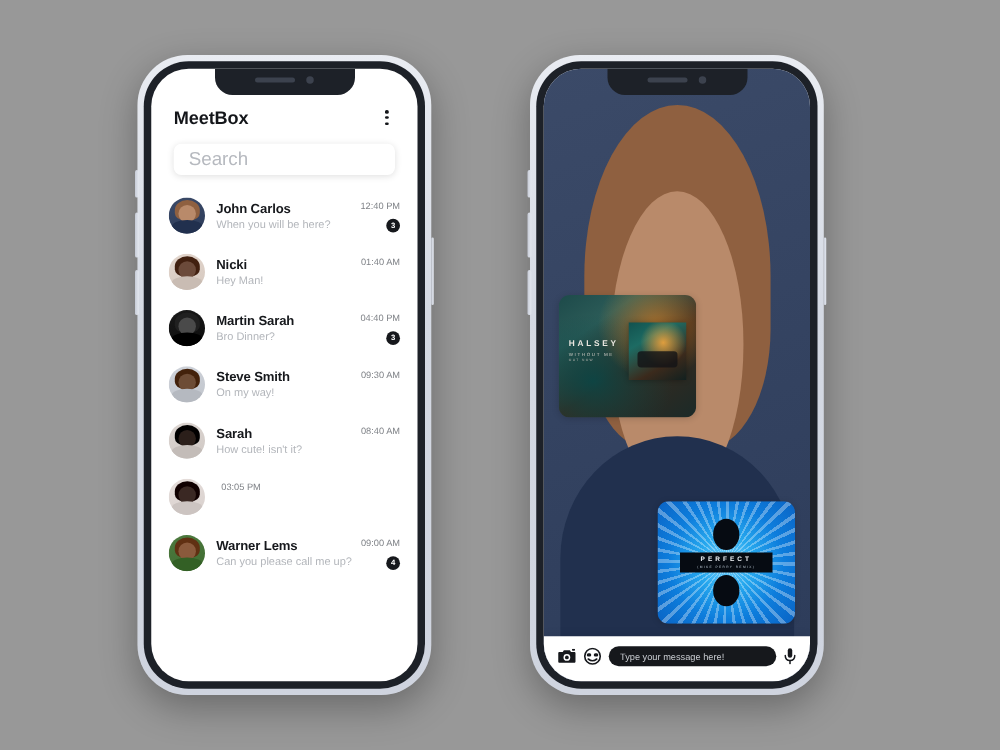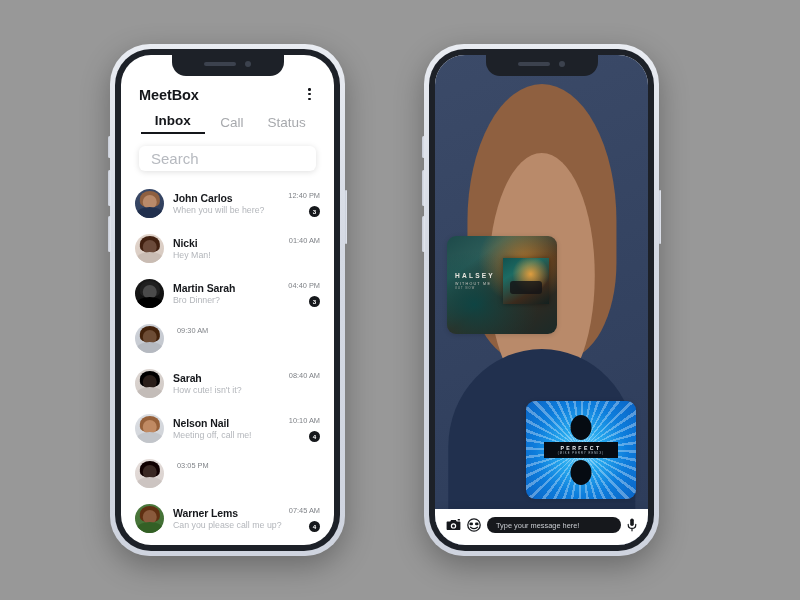--- a/index.html
+++ b/index.html
@@ -362,25 +362,20 @@
 
         <div class="inbox-head">
           <div class="inbox-topbar">
             <div class="app-title">MeetBox</div>
             <div class="kebab">
                 <i></i>
                 <i></i>
                 <i></i>
               </div>
           </div>
-          <div class="tabs">
-            <div class="tab t1 active">Inbox</div>
-            <div class="tab t2">Call</div>
-            <div class="tab t3">Status</div>
-          </div>
         </div>
 
         <div class="search-wrap">
           <div class="search-box">
             <input type="text" placeholder="Search" style="">
           </div>
         </div>
 
         <div class="chat-list" id="chat-list">
             <div class="chat-row">
@@ -439,20 +434,24 @@
             </div>
             <div class="chat-row">
               <div class="avatar">
                 <span class="av-face">
                   <span class="bg" style="background:linear-gradient(160deg,#cfd3da 0%,#c1c5cc 100%)"></span>
                   <span class="hair" style="width:70%;height:56%;top:6%;background:#43220b"></span>
                   <span class="head" style="width:50%;height:50%;top:20%;background:#6d4c35"></span>
                   <span class="body" style="width:88%;height:40%;background:#b5b9c0"></span>
                 </span>
               </div>
+              <div class="chat-mid">
+                <div class="chat-name">Steve Smith</div>
+                <div class="chat-msg">On my way!</div>
+              </div>
               <div class="chat-right">
                 <div class="chat-time">09:30 AM</div>
                 <div class="badge empty">0</div>
               </div>
             </div>
             <div class="chat-row">
               <div class="avatar">
                 <span class="av-face">
                   <span class="bg" style="background:linear-gradient(160deg,#ddd6d2 0%,#cfc8c4 100%)"></span>
                   <span class="hair" style="width:70%;height:56%;top:6%;background:#010000"></span>
@@ -465,38 +464,20 @@
                 <div class="chat-msg">How cute! isn't it?</div>
               </div>
               <div class="chat-right">
                 <div class="chat-time">08:40 AM</div>
                 <div class="badge empty">0</div>
               </div>
             </div>
             <div class="chat-row">
               <div class="avatar">
                 <span class="av-face">
-                  <span class="bg" style="background:linear-gradient(160deg,#dcdfe4 0%,#ced1d6 100%)"></span>
-                  <span class="hair" style="width:70%;height:56%;top:6%;background:#966039"></span>
-                  <span class="head" style="width:50%;height:50%;top:20%;background:#c08a63"></span>
-                  <span class="body" style="width:88%;height:40%;background:#c2c5ca"></span>
-                </span>
-              </div>
-              <div class="chat-mid">
-                <div class="chat-name">Nelson Nail</div>
-                <div class="chat-msg">Meeting off, call me!</div>
-              </div>
-              <div class="chat-right">
-                <div class="chat-time">10:10 AM</div>
-                <div class="badge">4</div>
-              </div>
-            </div>
-            <div class="chat-row">
-              <div class="avatar">
-                <span class="av-face">
                   <span class="bg" style="background:linear-gradient(160deg,#e6dedb 0%,#d8d0cd 100%)"></span>
                   <span class="hair" style="width:70%;height:56%;top:6%;background:#100000"></span>
                   <span class="head" style="width:50%;height:50%;top:20%;background:#3a2823"></span>
                   <span class="body" style="width:88%;height:40%;background:#ccc4c1"></span>
                 </span>
               </div>
               <div class="chat-right">
                 <div class="chat-time">03:05 PM</div>
                 <div class="badge empty">0</div>
               </div>
@@ -508,21 +489,21 @@
                   <span class="hair" style="width:70%;height:56%;top:6%;background:#603012"></span>
                   <span class="head" style="width:50%;height:50%;top:20%;background:#8a5a3c"></span>
                   <span class="body" style="width:88%;height:40%;background:#336025"></span>
                 </span>
               </div>
               <div class="chat-mid">
                 <div class="chat-name">Warner Lems</div>
                 <div class="chat-msg">Can you please call me up?</div>
               </div>
               <div class="chat-right">
-                <div class="chat-time">07:45 AM</div>
+                <div class="chat-time">09:00 AM</div>
                 <div class="badge">4</div>
               </div>
             </div>
             <div class="chat-row"></div>
           </div>
 
       </div>
     </div>
   </div>
 

